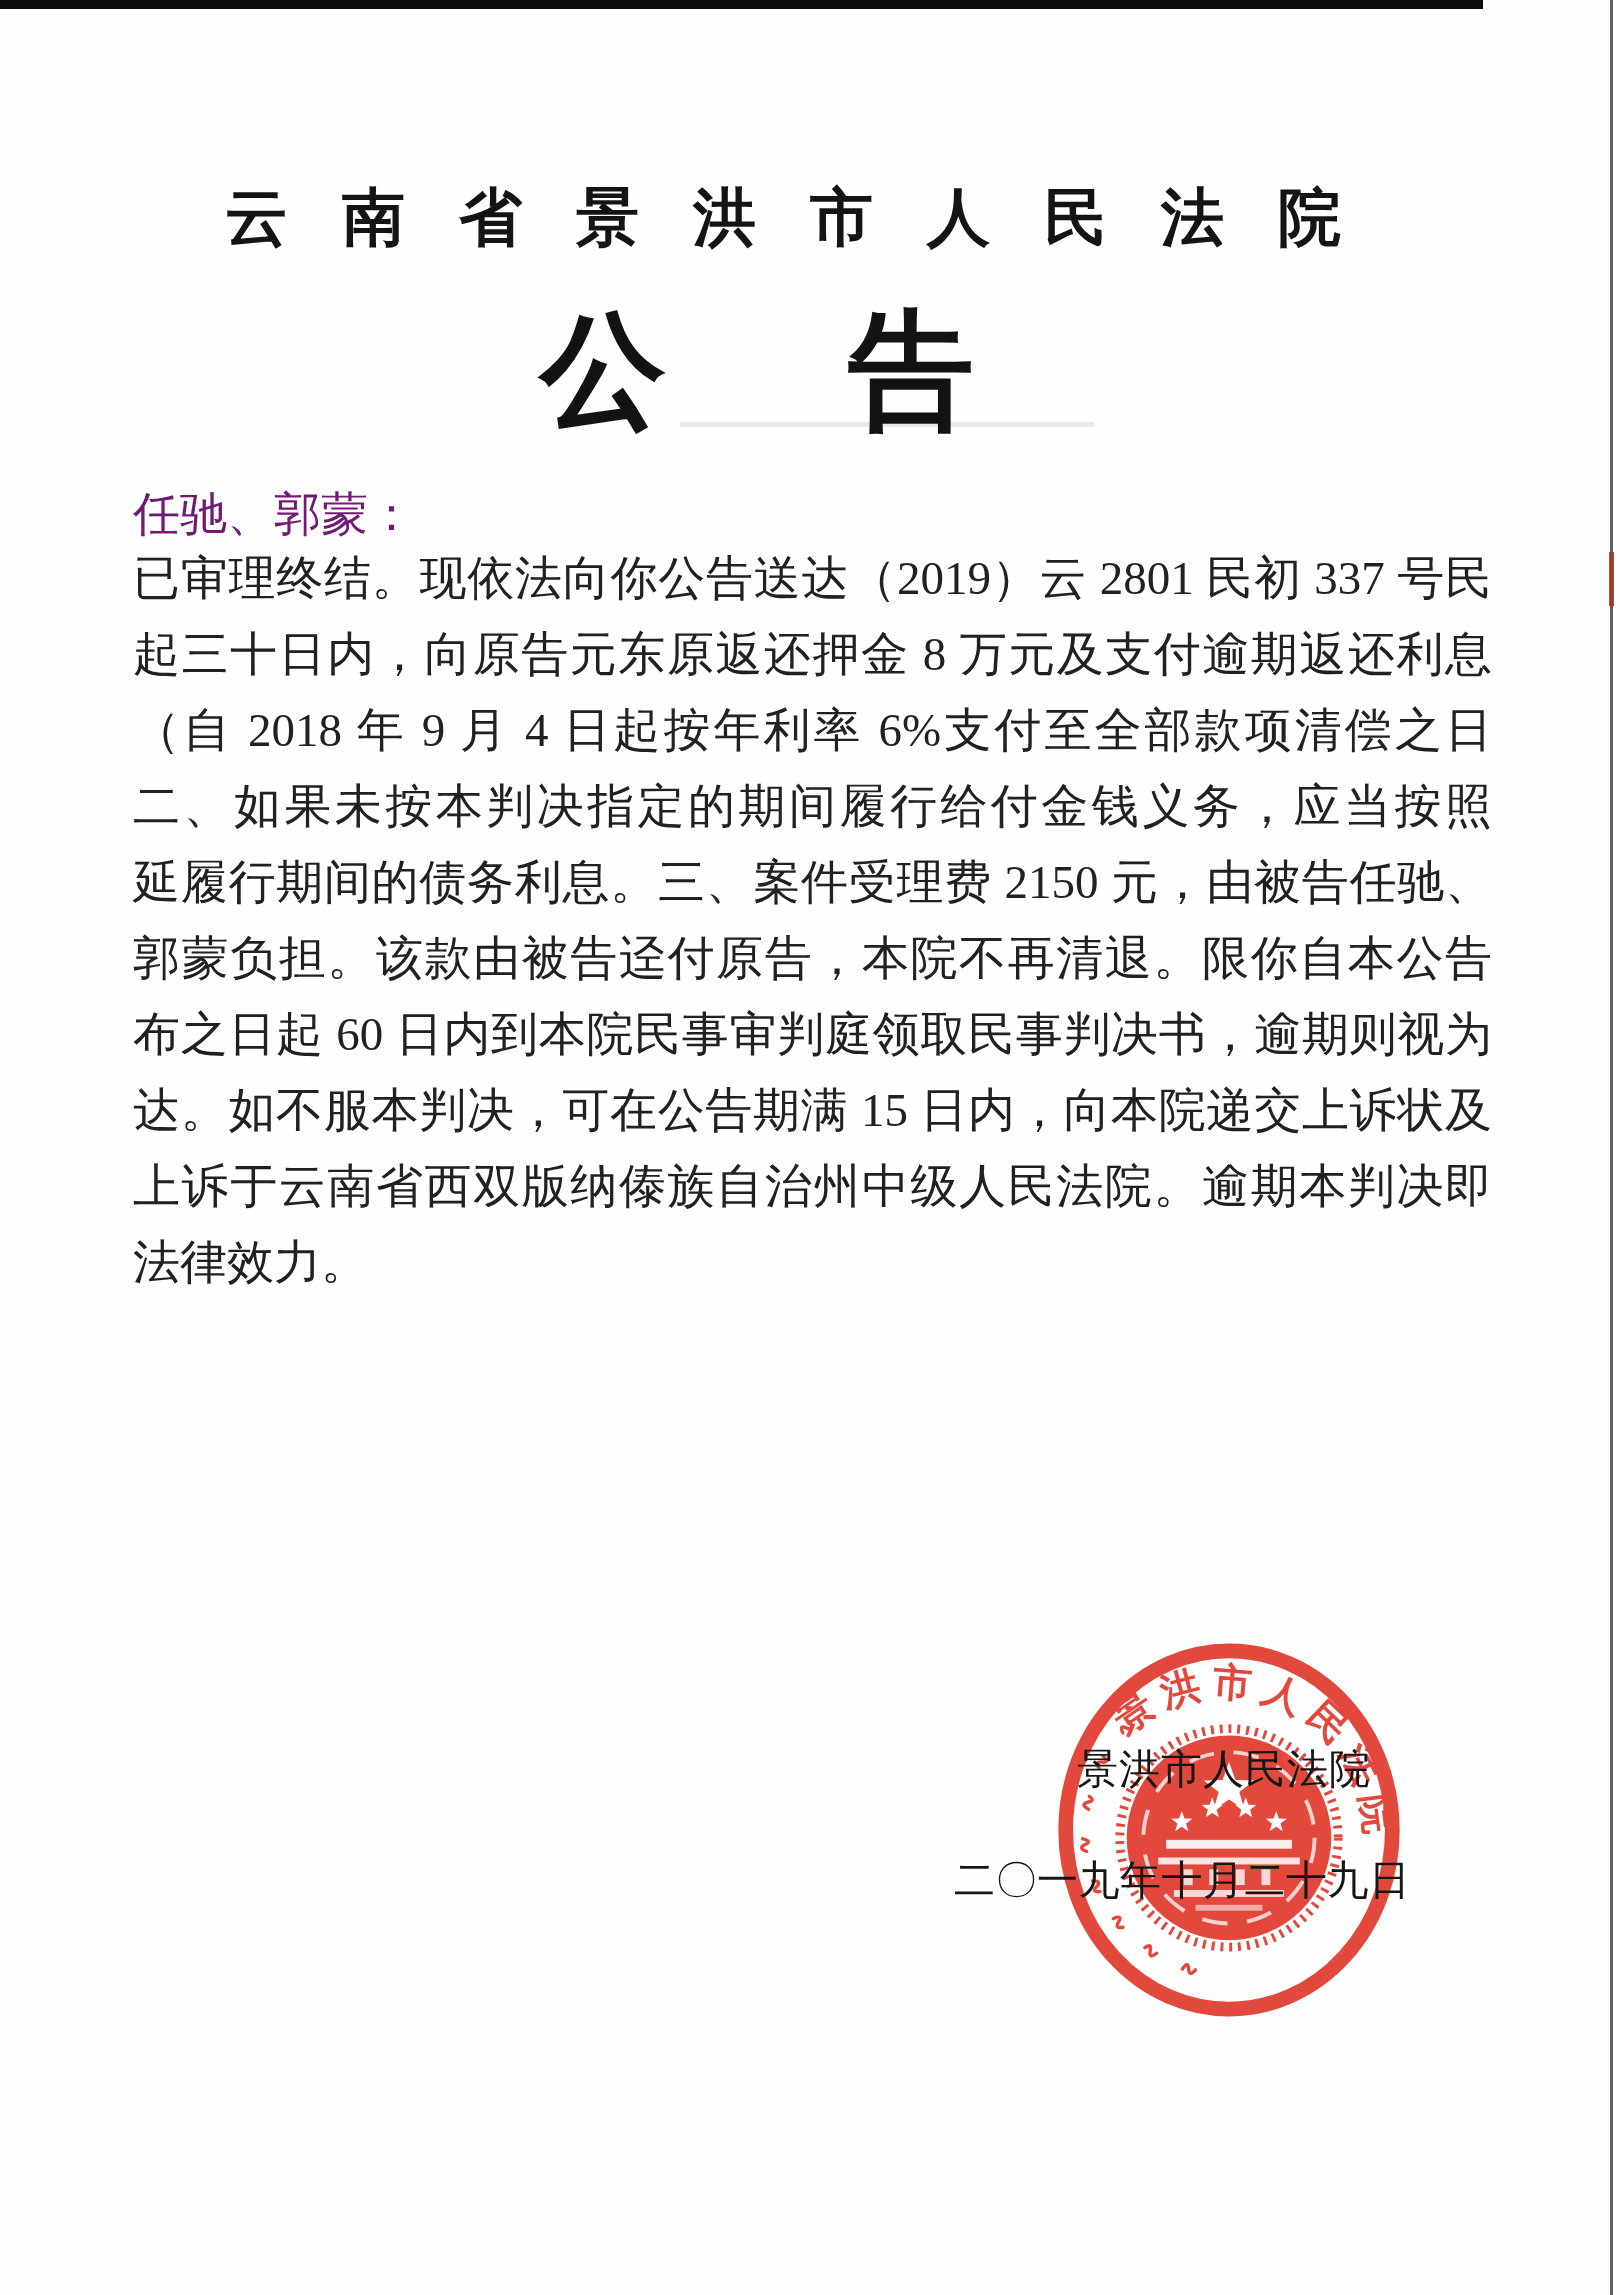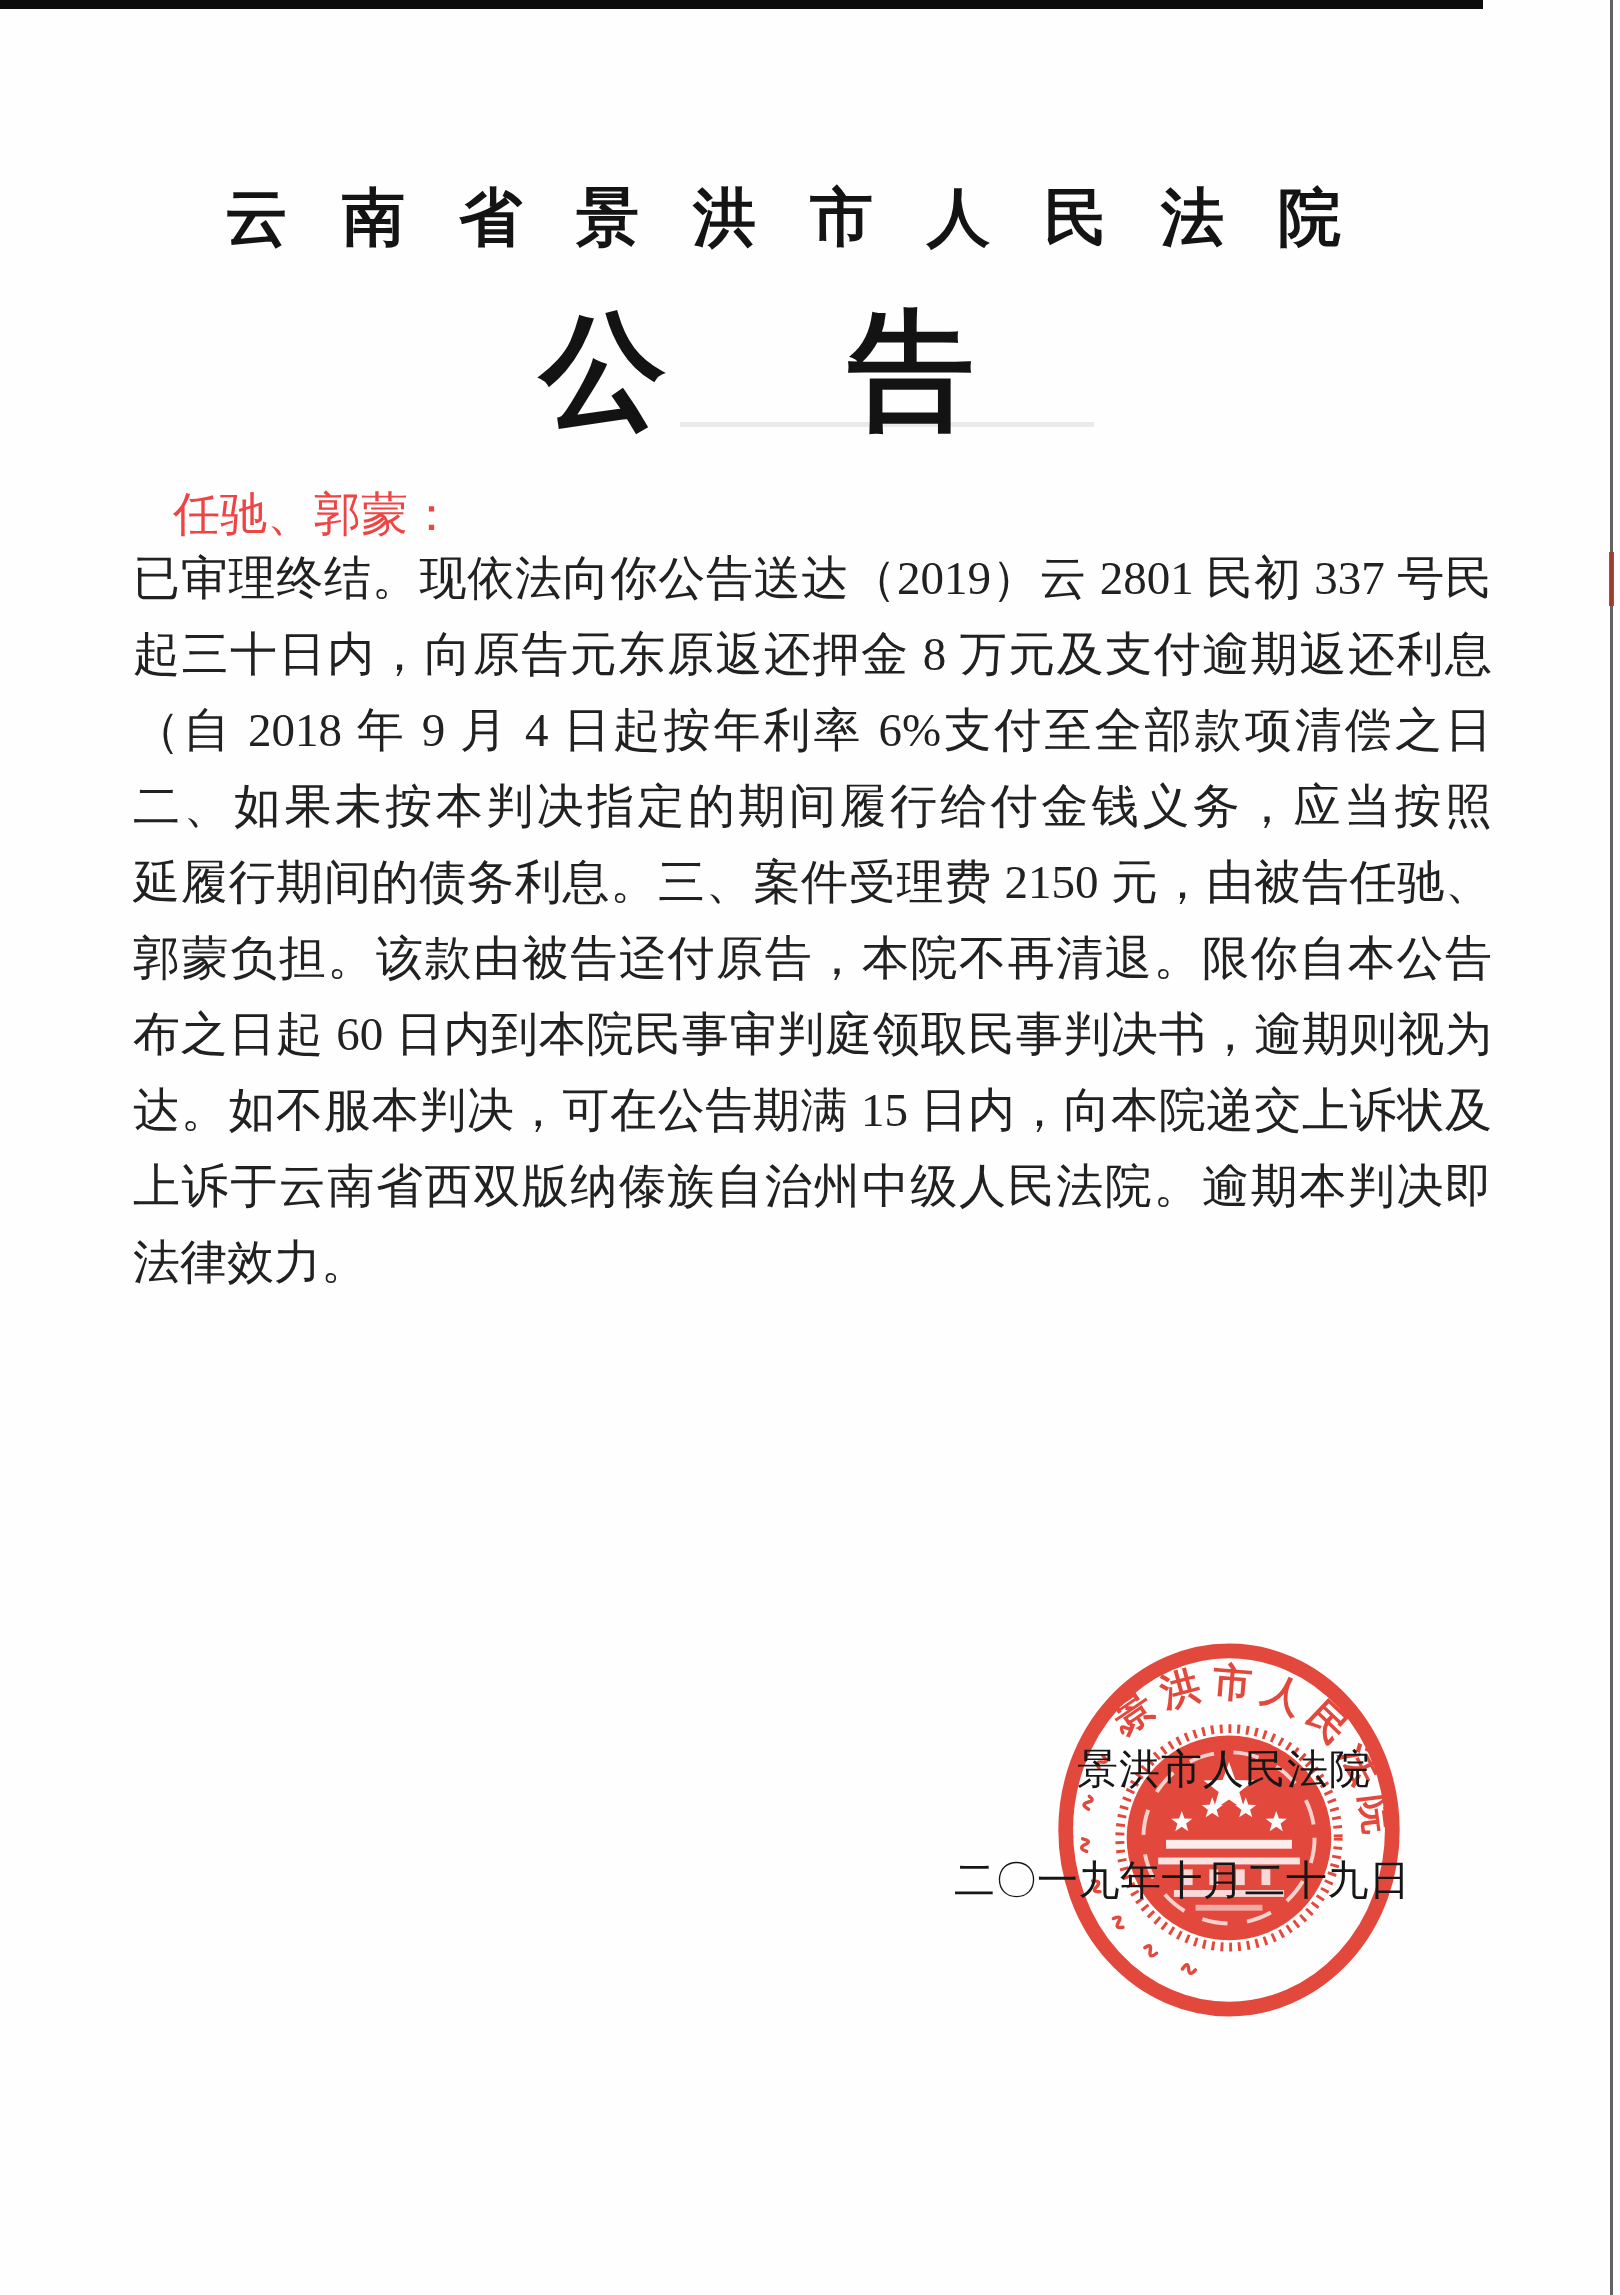--- a/index.html
+++ b/index.html
@@ -24,21 +24,21 @@
     letter-spacing:54px;white-space:nowrap;color:#141414;
   }
   .doc-title{
     position:absolute;left:0;top:288px;width:1620px;margin:0;
     padding-left:76px;box-sizing:border-box;
     text-align:center;font-size:126px;font-weight:bold;
     letter-spacing:182px;white-space:nowrap;color:#131313;
   }
   .addressee{
     position:absolute;left:133px;top:485px;
-    font-size:47px;line-height:59px;color:#ef4444;margin-left:40px;
+    font-size:47px;line-height:59px;color:#701a75;
   }
   .body-block{
     position:absolute;left:133px;top:540px;width:1359px;
     font-size:47px;color:#212121;z-index:3;
   }
   .line{height:76px;line-height:76px;white-space:nowrap;}
   .line.fill{text-align:justify;text-align-last:justify;white-space:normal;overflow:hidden;}
   .line.indent{text-indent:95px;}
 
   .signature{

